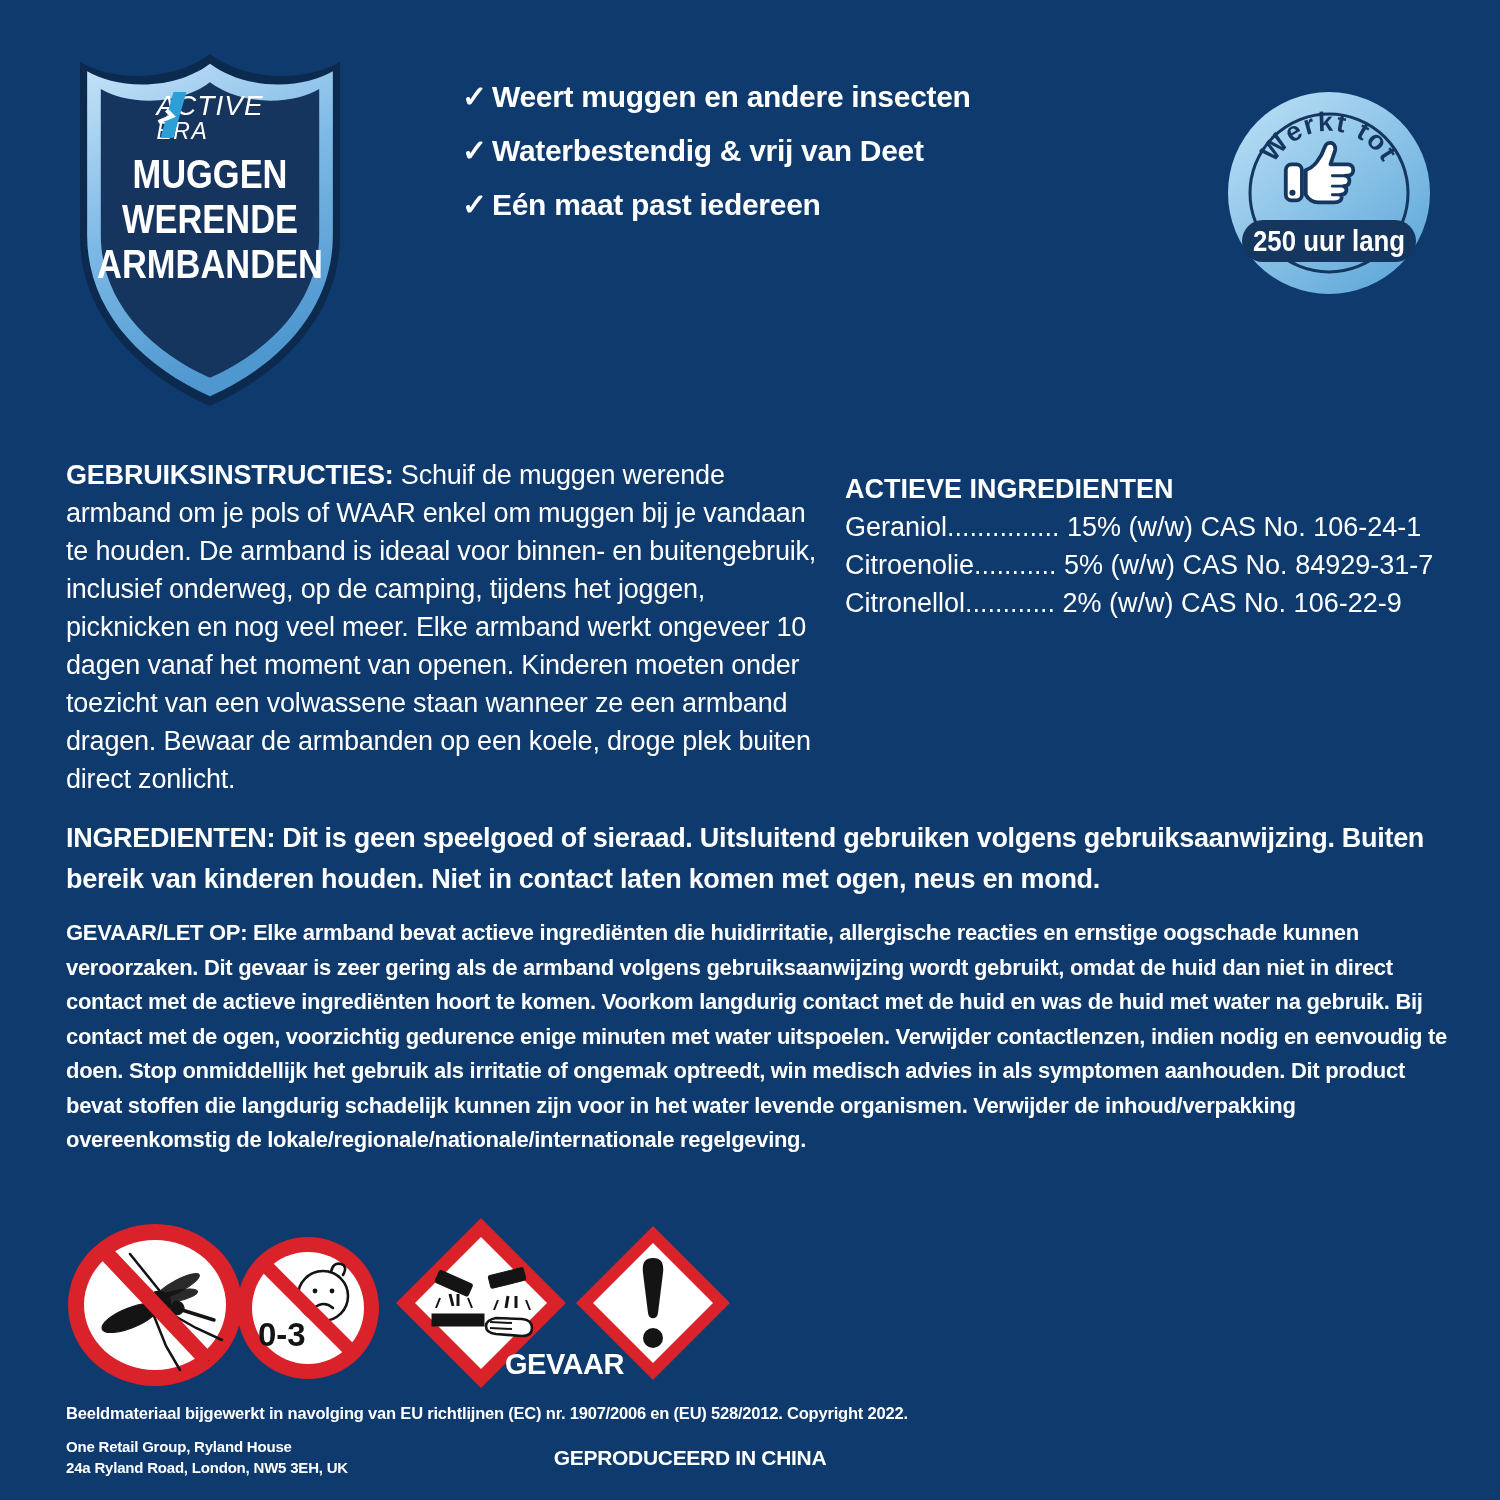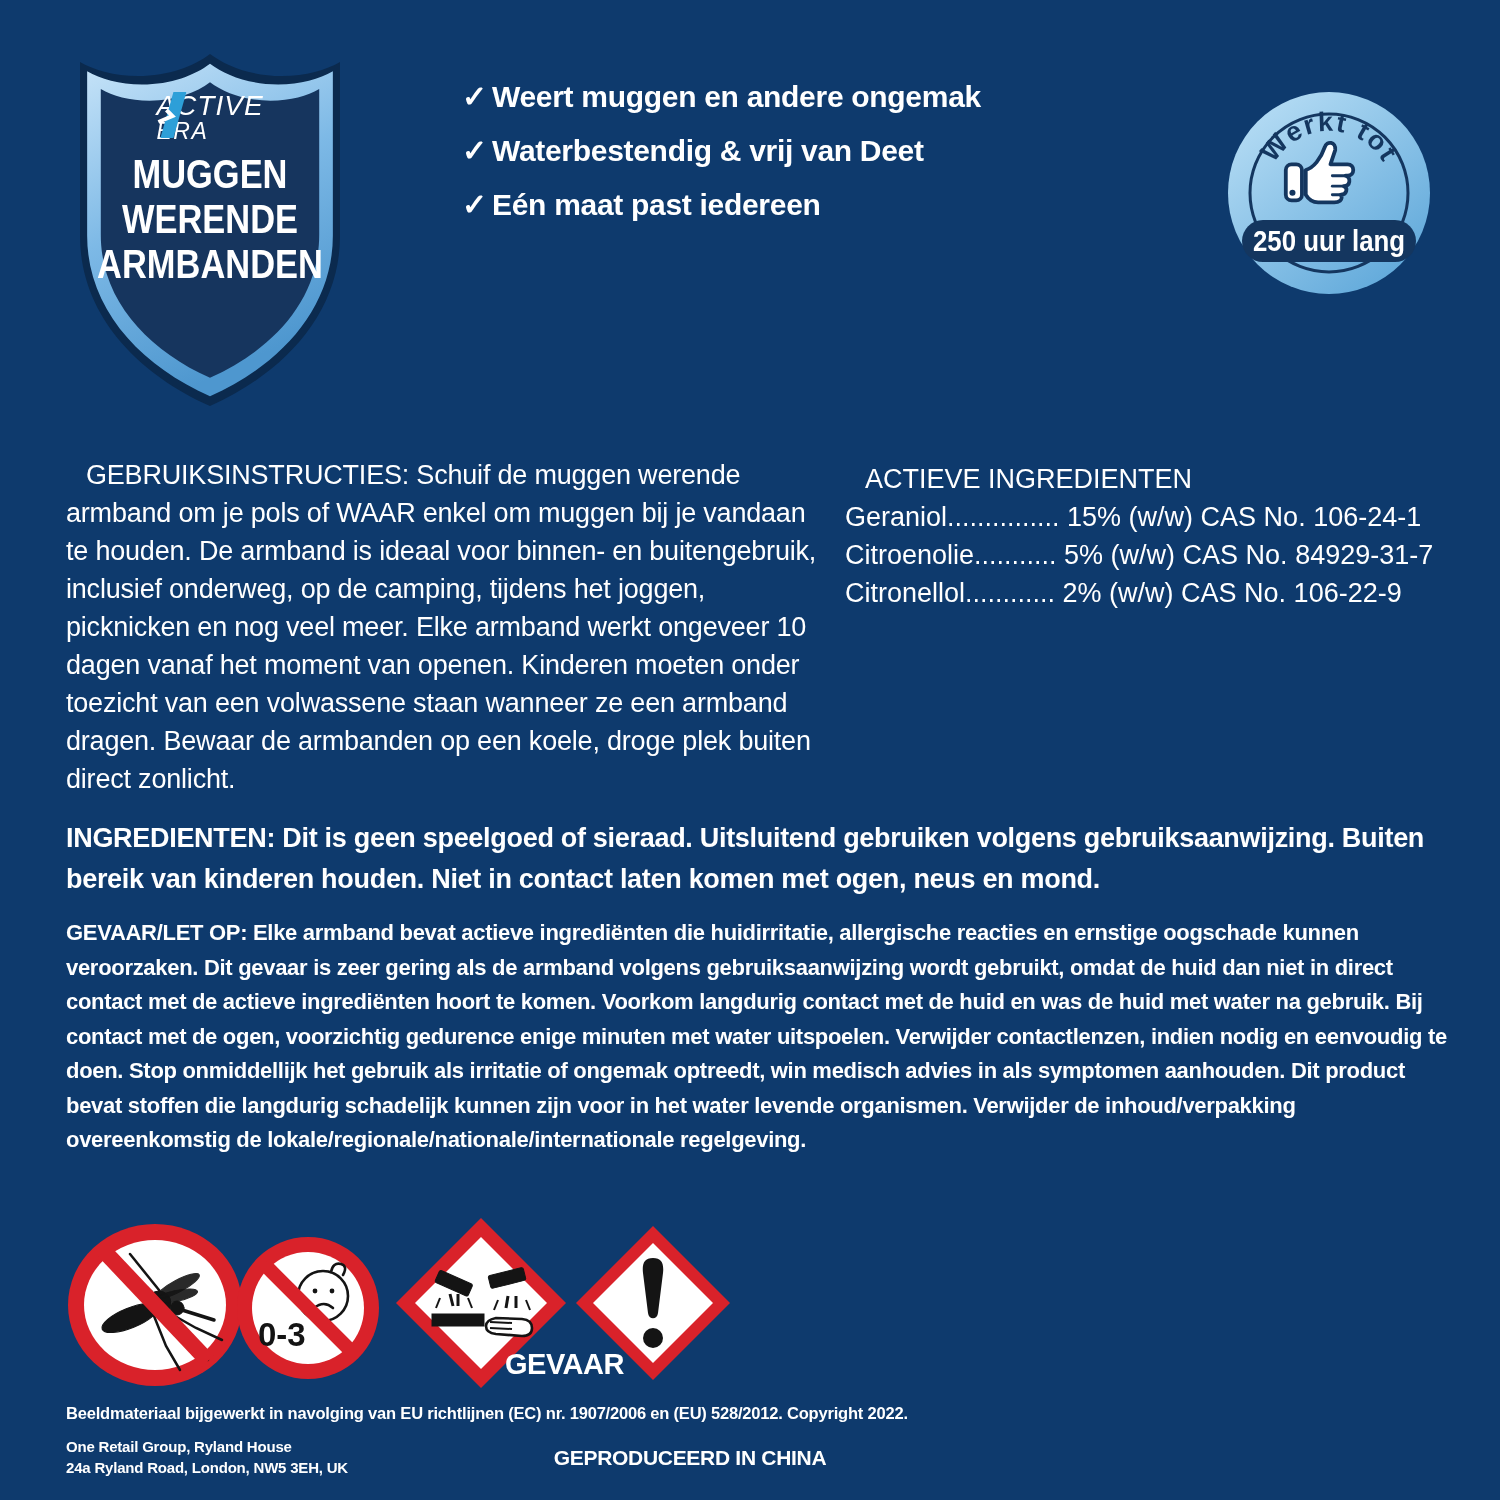--- a/index.html
+++ b/index.html
@@ -28,22 +28,22 @@
   
   .features { left:448px; top:74px; width:724px; font-size:30px; font-weight:bold; }
   .feature { padding-left:44px; text-indent:-30px; line-height:45px; margin-bottom:9px; letter-spacing:-0.3px; }
   .check { display:inline-block; width:30px; text-indent:0; font-weight:bold; }
 
   
   .badge-wrap { left:1226px; top:90px; width:206px; height:206px; }
 
   
   .instructions { left:66px; top:456px; width:752px; font-size:27px; line-height:38px; letter-spacing:-0.2px; }
-  .ingredients  { left:845px; top:460px; width:600px; font-size:27px; line-height:38px; }
-  .bold { font-weight:normal;margin-left:20px; }
+  .ingredients  { left:845px; top:470px; width:600px; font-size:27px; line-height:38px; }
+  .bold { font-weight:bold; }
   .warning { left:66px; top:818px; width:1388px; font-size:27px; font-weight:bold;
              line-height:41px; letter-spacing:-0.3px; }
   .danger  { left:66px; top:916px; width:1392px; font-size:22px; font-weight:bold;
              line-height:34.5px; letter-spacing:-0.3px; }
 
   
   .picto { position:absolute; }
   .ghs-caption { left:505px; top:1348px; font-size:29px; font-weight:bold; letter-spacing:-0.5px; }
 
   
@@ -82,21 +82,21 @@
     </div>
   </div>
   <div class="shield-title">
     <div>MUGGEN</div>
     <div>WERENDE</div>
     <div>ARMBANDEN</div>
   </div>
 </div>
 
 <div class="abs features">
-  <div class="feature"><span class="check">✓</span><span>Weert muggen en andere ongemak</span></div>
+  <div class="feature"><span class="check">✓</span><span>Weert muggen en andere insecten</span></div>
   <div class="feature"><span class="check">✓</span><span>Waterbestendig &amp; vrij van Deet</span></div>
   <div class="feature"><span class="check">✓</span><span>Eén maat past iedereen</span></div>
 </div>
 
 <div class="abs badge-wrap">
   <svg width="206" height="206" viewBox="0 0 206 206">
     <defs>
       <linearGradient id="gBadge" x1="0" y1="0" x2="0.8" y2="1">
         <stop offset="0" stop-color="#bfe2f7"></stop>
         <stop offset="1" stop-color="#5fa8da"></stop>

